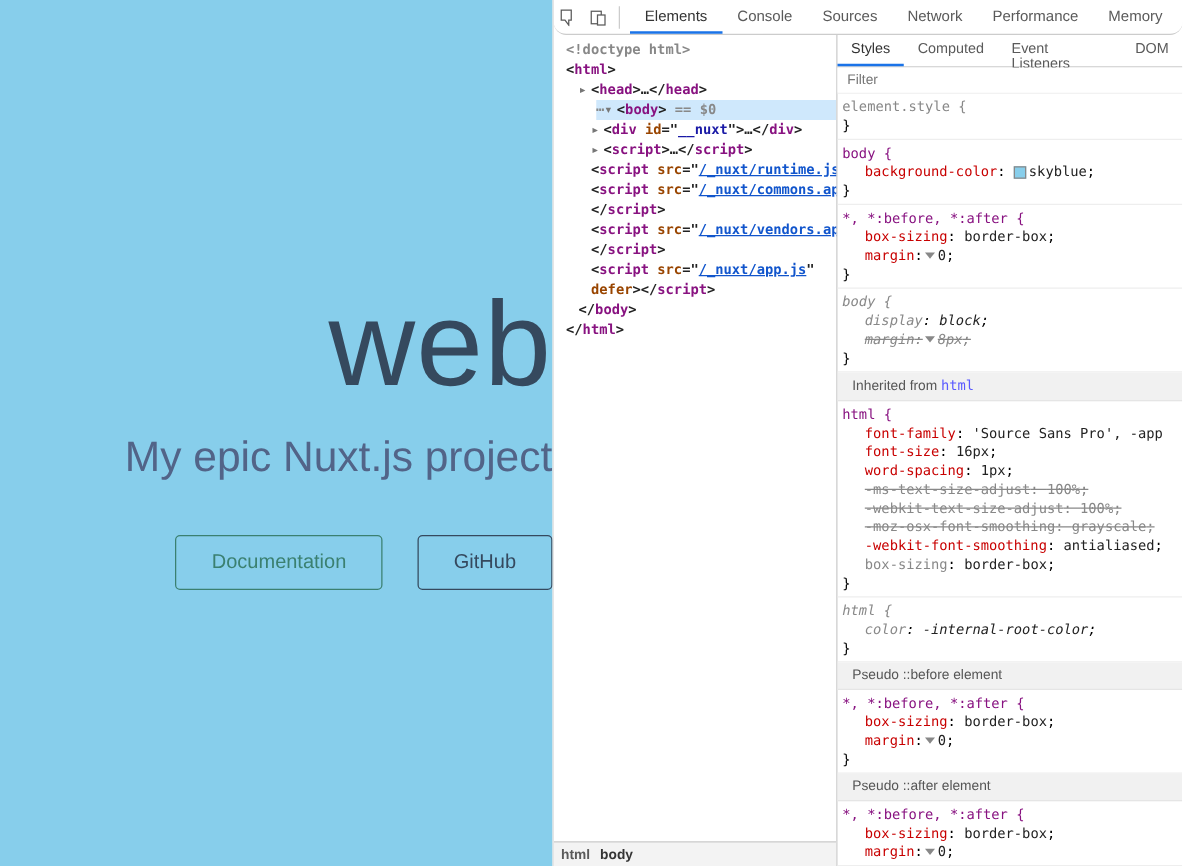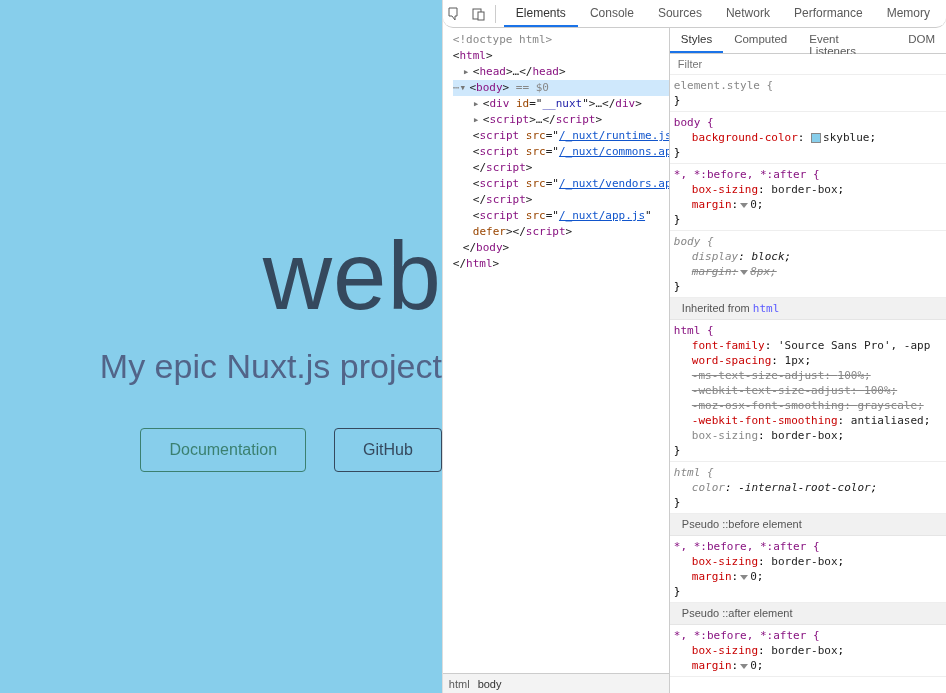--- a/index.html
+++ b/index.html
@@ -18,28 +18,28 @@
 .dt { flex: 1; display: flex; flex-direction: column; border-left: 1px solid #ddd; }
 .dt-top { display: flex; align-items: center; border-bottom: 1px solid #ccc; height: 28px; padding: 0 4px; gap: 8px; border-radius: 10px; }
 .dt-ic { width: 16px; height: 16px; display:flex; align-items:center; justify-content:center; color:#5a5a5a; cursor:pointer; }
 .dt-tabs { display: flex; gap: 0; }
 .dt-tab { padding: 5px 12px; color: #5a5a5a; cursor: pointer; font-size: 12px; }
 .dt-tab.active { color: #333; border-bottom: 2px solid #1a73e8; }
 
 .dt-body { display: flex; flex: 1; overflow: hidden; }
 
 
-.tree { width: 226px; font-family: Menlo, Consolas, monospace; font-size: 11px; padding: 4px 0 0 10px; color: #222; overflow: hidden; position: relative; }
+.tree { width: 226px; font-family: Menlo, Consolas, monospace; font-size: 11px; padding: 4px 0 0 10px; color: #222; overflow: hidden; position: relative; font-weight: bold; }
 .tree .ln { white-space: nowrap; line-height: 16px; }
 .tag { color: #881280; }
 .attr { color: #994500; }
 .val { color: #1a1aa6; }
 .link { color: #1155cc; text-decoration: underline; }
 .tri { display:inline-block; width:10px; color:#777; }
-.sel { background: #cfe8fc; }
+.sel { background: #cfe8fc; margin-left: 24px; }
 .dim { color: #888; }
 .crumbs { position: absolute; bottom: 0; left: 0; right: 0; height: 20px; background:#f3f3f3; border-top:1px solid #ccc; display:flex; align-items:center; padding:0 6px; gap:8px; font-family:sans-serif; font-size:11px; color:#5a5a5a;}
 .crumbs span { cursor:pointer; }
 .crumbs .cur { color:#333; }
 
 
 .sty { flex: 1; display:flex; flex-direction:column; border-left:1px solid #ccc; }
 .sty-tabs { display:flex; border-bottom:1px solid #ccc; height:26px; }
 .sty-tab { padding:5px 11px; font-size:11.5px; color:#5a5a5a; cursor:pointer; }
 .sty-tab.active { color:#333; border-bottom:2px solid #1a73e8; }
@@ -151,20 +151,21 @@
           <div class="rule">
             <div class="it"><span class="sel-t g">body {</span></div>
             <div class="prop it"><span class="pn" style="color:#888">display</span>: <span class="pv">block</span>;</div>
             <div class="prop it ov"><span class="pn">margin</span>:<span class="exp"></span><span>8px</span>;</div>
             <div>}</div>
           </div>
           <div class="hdr inh"><span>Inherited from </span><span class="hlink">html</span></div>
           <div class="rule">
             <div><span class="sel-t">html {</span></div>
             <div class="prop"><span class="pn">font-family</span>: <span class="pv">'Source Sans Pro', -app</span></div>
+            <div class="prop"><span class="pn">font-size</span>: <span class="pv">16px</span>;</div>
             <div class="prop"><span class="pn">word-spacing</span>: <span class="pv">1px</span>;</div>
             <div class="prop ov"><span class="pn">-ms-text-size-adjust</span>: <span>100%</span>;</div>
             <div class="prop ov"><span class="pn">-webkit-text-size-adjust</span>: <span>100%</span>;</div>
             <div class="prop ov"><span class="pn">-moz-osx-font-smoothing</span>: <span>grayscale</span>;</div>
             <div class="prop"><span class="pn">-webkit-font-smoothing</span>: <span class="pv">antialiased</span>;</div>
             <div class="prop"><span class="pn" style="color:#888">box-sizing</span>: <span class="pv">border-box</span>;</div>
             <div>}</div>
           </div>
           <div class="rule">
             <div class="it"><span class="sel-t g">html {</span></div>

